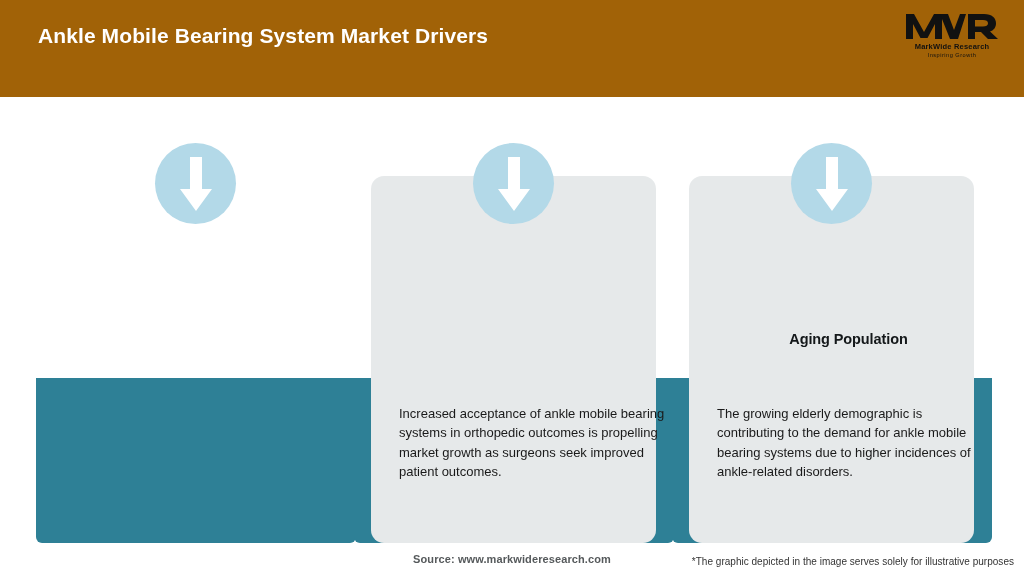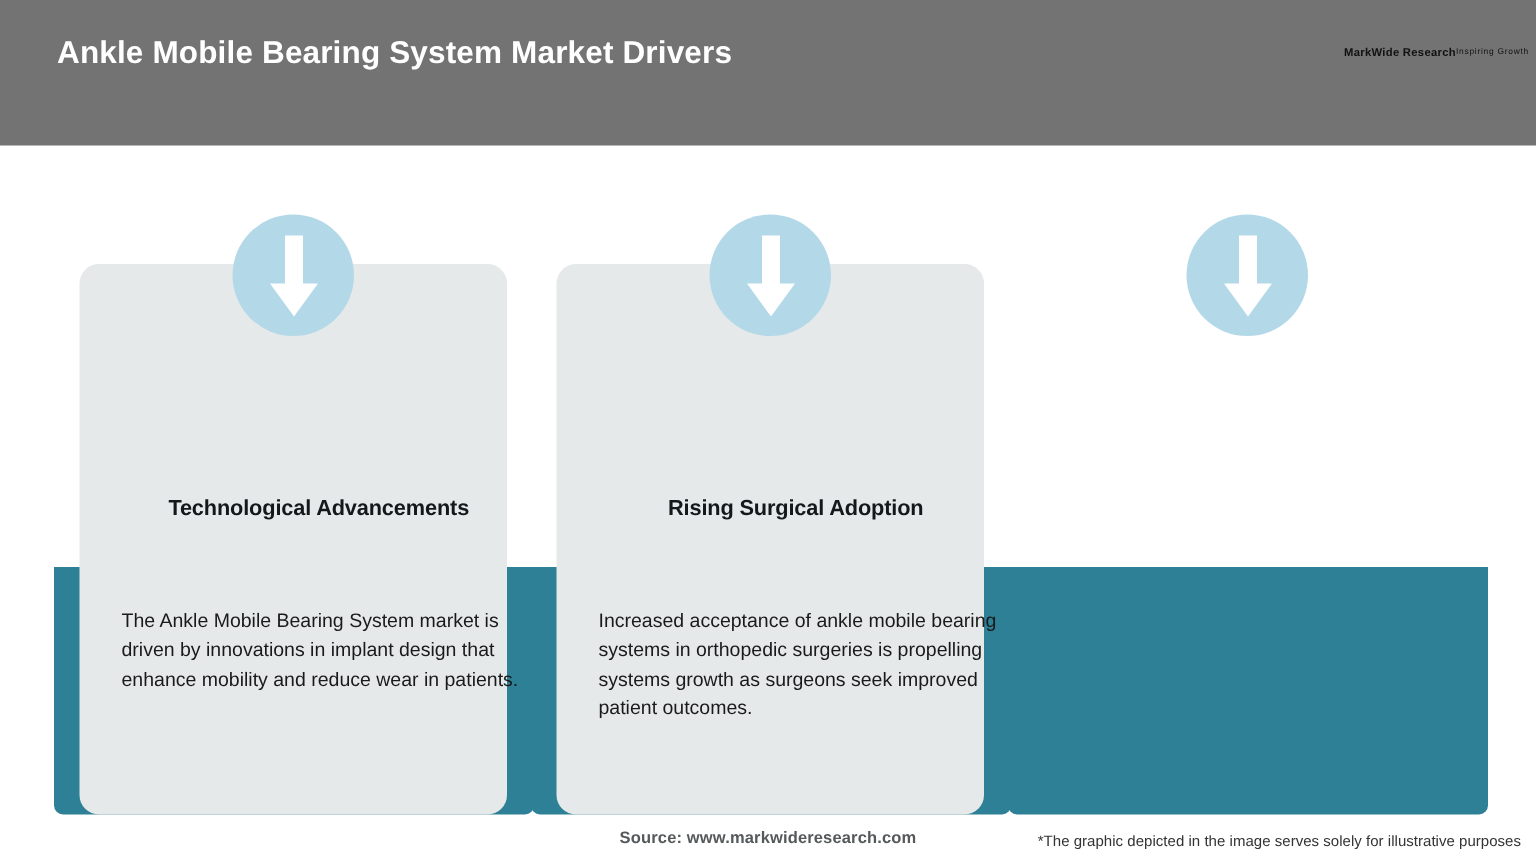--- a/index.html
+++ b/index.html
@@ -16,42 +16,42 @@
     -webkit-font-smoothing: antialiased;
   }
 
   
   .header-bar {
     position: absolute;
     left: 0;
     top: 0;
     width: 1024px;
     height: 97px;
-    background: #737373;
+    background: #a16207;
   }
   .header-title {
     position: absolute;
     left: 38px;
     top: 24px;
     font-size: 21px;
     font-weight: bold;
     color: #ffffff;
     letter-spacing: 0.1px;
     white-space: nowrap;
   }
   .logo {
     position: absolute;
     right: 16px;
     top: 8px;
     width: 112px;
     height: 52px;
     display: flex;
-    flex-direction: row;
+    flex-direction: column;
     align-items: center;
-    justify-content: space-between;
+    justify-content: center;
   }
   .logo-mark {
     width: 96px;
     height: 30px;
     display: block;
   }
   .logo-name {
     font-size: 7.5px;
     font-weight: bold;
     color: #111111;
@@ -182,46 +182,45 @@
     </svg>
     <div class="logo-name">MarkWide Research</div>
     <div class="logo-tag">Inspiring Growth</div>
   </div>
 </div>
 
 <div class="cards">
 
   <div class="card-slot s0">
     <div class="frame"></div>
-    <div class="card">
-      <div class="card-heading">Technological Advancements</div>
-      <div class="card-body">The Ankle Mobile Bearing System market is driven by innovations in implant design that enhance mobility and reduce wear in patients.</div>
-    </div>
     <div class="icon-circle">
       <svg class="arrow-down" viewBox="0 0 36 58">
         <path d="M12 2 L24 2 L24 34 L34 34 L18 56 L2 34 L12 34 Z" fill="#FFFFFF"></path>
       </svg>
     </div>
   </div>
 
   <div class="card-slot s1">
     <div class="frame"></div>
     <div class="card">
-      <div class="card-heading">Rising Surgical Adoption</div>
-      <div class="card-body">Increased acceptance of ankle mobile bearing systems in orthopedic surgeries is propelling systems growth as surgeons seek improved patient outcomes.</div>
+      <div class="card-body">Increased acceptance of ankle mobile bearing systems in orthopedic outcomes is propelling market growth as surgeons seek improved patient outcomes.</div>
     </div>
     <div class="icon-circle">
       <svg class="arrow-down" viewBox="0 0 36 58">
         <path d="M12 2 L24 2 L24 34 L34 34 L18 56 L2 34 L12 34 Z" fill="#FFFFFF"></path>
       </svg>
     </div>
   </div>
 
   <div class="card-slot s2">
     <div class="frame"></div>
+    <div class="card">
+      <div class="card-heading">Aging Population</div>
+      <div class="card-body">The growing elderly demographic is contributing to the demand for ankle mobile bearing systems due to higher incidences of ankle-related disorders.</div>
+    </div>
     <div class="icon-circle">
       <svg class="arrow-down" viewBox="0 0 36 58">
         <path d="M12 2 L24 2 L24 34 L34 34 L18 56 L2 34 L12 34 Z" fill="#FFFFFF"></path>
       </svg>
     </div>
   </div>
 
 </div>
 
 <div class="source">Source: www.markwideresearch.com</div>

